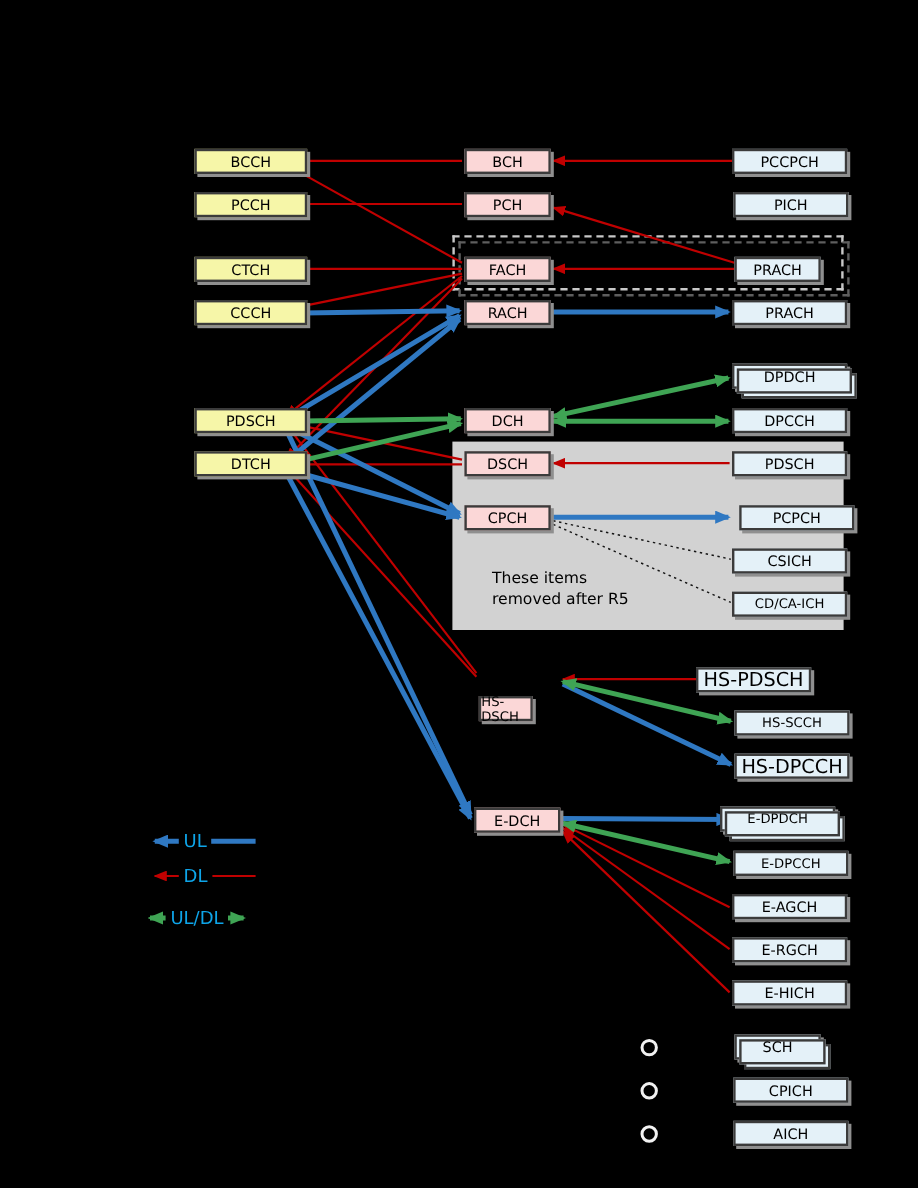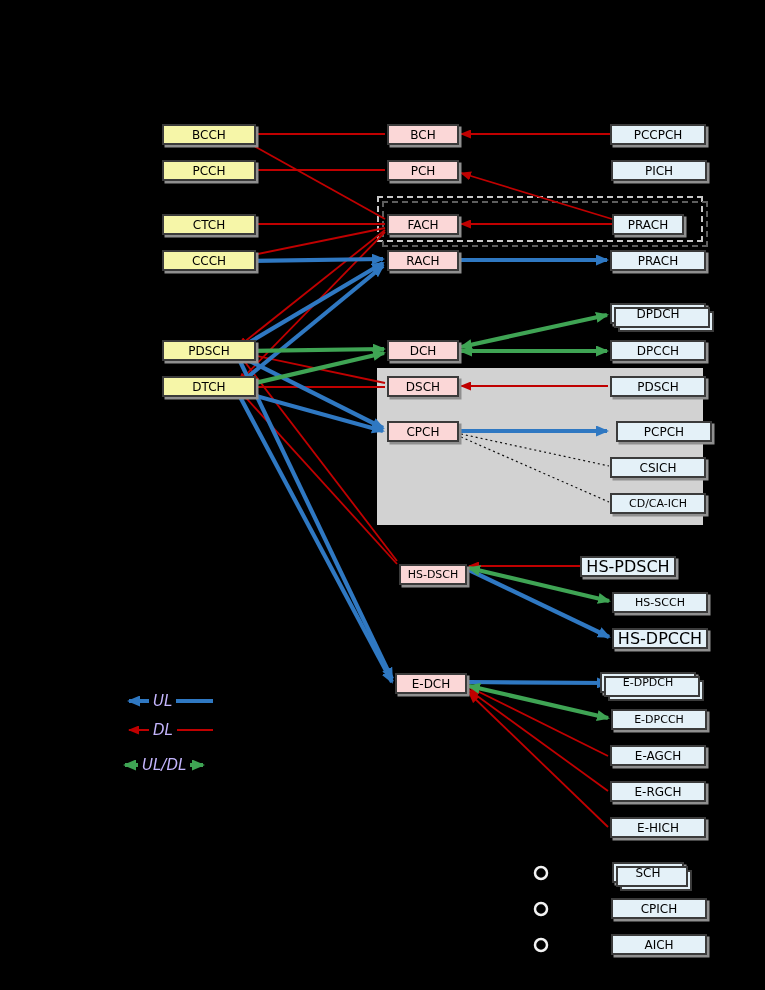--- a/index.html
+++ b/index.html
@@ -20,22 +20,22 @@
   .physical{width:96px;background:var(--physical);}
   .stack::before{content:"";position:absolute;inset:-2px;transform:translate(4px,4px);
         background:inherit;border:inherit;z-index:-1;}
   .stack::after{content:"";position:absolute;inset:-2px;transform:translate(8px,8px);
         background:inherit;border:inherit;z-index:-2;}
   .edge-red{stroke:var(--dl);stroke-width:1.8;fill:none;}
   .edge-blue{stroke:var(--ul);stroke-width:4.2;fill:none;}
   .edge-green{stroke:var(--uldl);stroke-width:4.2;fill:none;}
   .edge-dot{stroke:#141414;stroke-width:1.2;stroke-dasharray:2 3;fill:none;}
   #m-red path{fill:var(--dl);} #m-blue path{fill:var(--ul);} #m-green path{fill:var(--uldl);}
-  .leg-label{position:absolute;z-index:3;color:#c4b5fd;background:#000;font-size:15px;
-        padding:0 4px;line-height:18px;font-style:italic;}
+  .leg-label{position:absolute;z-index:3;color:#0ea5e9;background:#000;font-size:15px;
+        padding:0 4px;line-height:18px;}
   .note{position:absolute;left:410px;top:474px;z-index:3;color:#000;font-size:13px;
         line-height:17px;}
   .bullet{fill:none;stroke:#f2f2f2;stroke-width:2.5;}
 </style>
 </head>
 <body>
 
 <div class="stage">
 
   <div class="panel-gray"></div>
@@ -112,21 +112,21 @@
   <div class="node logical" style="left:162px;top:340px">PDSCH</div>
   <div class="node logical" style="left:162px;top:376px">DTCH</div>
 
   <div class="node transport" style="left:387px;top:124px">BCH</div>
   <div class="node transport" style="left:387px;top:160px">PCH</div>
   <div class="node transport" style="left:387px;top:214px">FACH</div>
   <div class="node transport" style="left:387px;top:250px">RACH</div>
   <div class="node transport" style="left:387px;top:340px">DCH</div>
   <div class="node transport" style="left:387px;top:376px">DSCH</div>
   <div class="node transport" style="left:387px;top:421px">CPCH</div>
-  <div class="node transport" style="left:399px;top:564px;width:68px;font-size:11px">HS-DSCH</div>
+  <div class="node transport" style="left:399px;top:580px;width:45px;font-size:11px">HS-DSCH</div>
   <div class="node transport" style="left:395px;top:673px">E-DCH</div>
 
   <div class="node physical" style="left:610px;top:124px">PCCPCH</div>
   <div class="node physical" style="left:611px;top:160px">PICH</div>
   <div class="node physical" style="left:612px;top:214px;width:72px">PRACH</div>
   <div class="node physical" style="left:610px;top:250px">PRACH</div>
   <div class="node physical stack" style="left:610px;top:303px">DPDCH</div>
   <div class="node physical" style="left:610px;top:340px">DPCCH</div>
   <div class="node physical" style="left:610px;top:376px">PDSCH</div>
   <div class="node physical" style="left:616px;top:421px">PCPCH</div>
@@ -141,14 +141,18 @@
   <div class="node physical" style="left:610px;top:781px">E-RGCH</div>
   <div class="node physical" style="left:610px;top:817px">E-HICH</div>
   <div class="node physical stack" style="left:612px;top:862px;width:72px">SCH</div>
   <div class="node physical" style="left:611px;top:898px">CPICH</div>
   <div class="node physical" style="left:611px;top:934px">AICH</div>
 
   <div class="leg-label" style="left:149px;top:692px">UL</div>
   <div class="leg-label" style="left:149px;top:721px">DL</div>
   <div class="leg-label" style="left:138px;top:756px">UL/DL</div>
 
+  <div class="note">
+    <div>These items</div>
+    <div>removed after R5</div>
+  </div>
 
 </div>
 
 </body></html>

